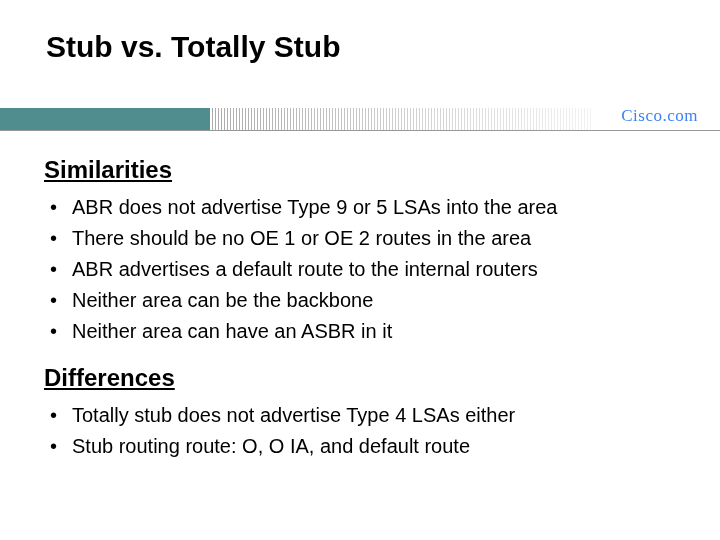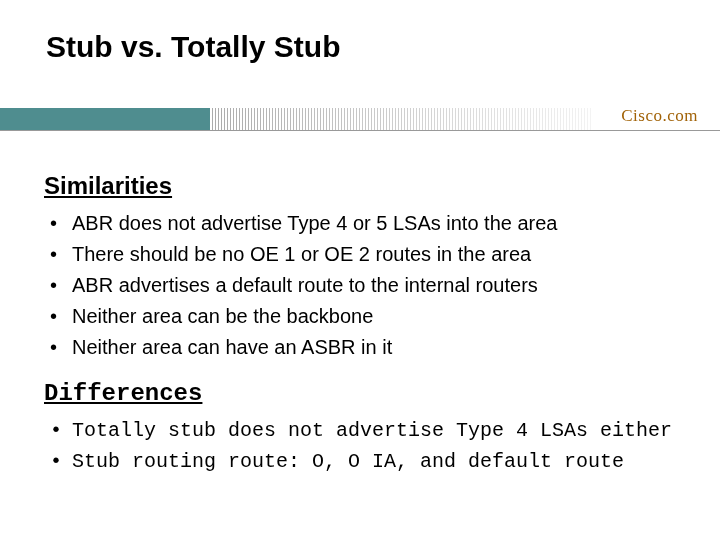--- a/index.html
+++ b/index.html
@@ -67,40 +67,39 @@
     height: 1px;
     background: #999;
   }
   .logo {
     position: absolute;
     right: 22px;
     top: 6px;
     font-family: "Times New Roman", serif;
     font-size: 17px;
     letter-spacing: 0.5px;
-    color: #a16207;
+    color: #3b82f6;
   }
   .heading {
     font-size: 24px;
     font-weight: bold;
     text-decoration: underline;
-    margin: 16px 0 6px 0;
+    margin: 0 0 6px 0;
   }
   .section-sim {
     position: absolute;
     top: 156px;
     left: 44px;
     right: 40px;
   }
   .section-diff {
     position: absolute;
     top: 364px;
     left: 44px;
     right: 32px;
-    font-family: Liberation Mono, monospace;
   }
   ul.bullets {
     list-style: none;
     padding: 0;
     margin: 8px 0 0 0;
   }
   ul.bullets li {
     font-size: 20px;
     line-height: 1.55;
     padding-left: 28px;
@@ -124,21 +123,21 @@
   <div class="band">
     <div class="band-teal"></div>
     <div class="band-stripes"></div>
     <div class="band-line"></div>
     <div class="logo">Cisco.com</div>
   </div>
 
   <div class="section-sim">
     <div class="heading">Similarities</div>
     <ul class="bullets">
-      <li>ABR does not advertise Type 4 or 5 LSAs into the area</li>
+      <li>ABR does not advertise Type 9 or 5 LSAs into the area</li>
       <li>There should be no OE 1 or OE 2 routes in the area</li>
       <li>ABR advertises a default route to the internal routers</li>
       <li>Neither area can be the backbone</li>
       <li>Neither area can have an ASBR in it</li>
     </ul>
   </div>
 
   <div class="section-diff">
     <div class="heading">Differences</div>
     <ul class="bullets">

